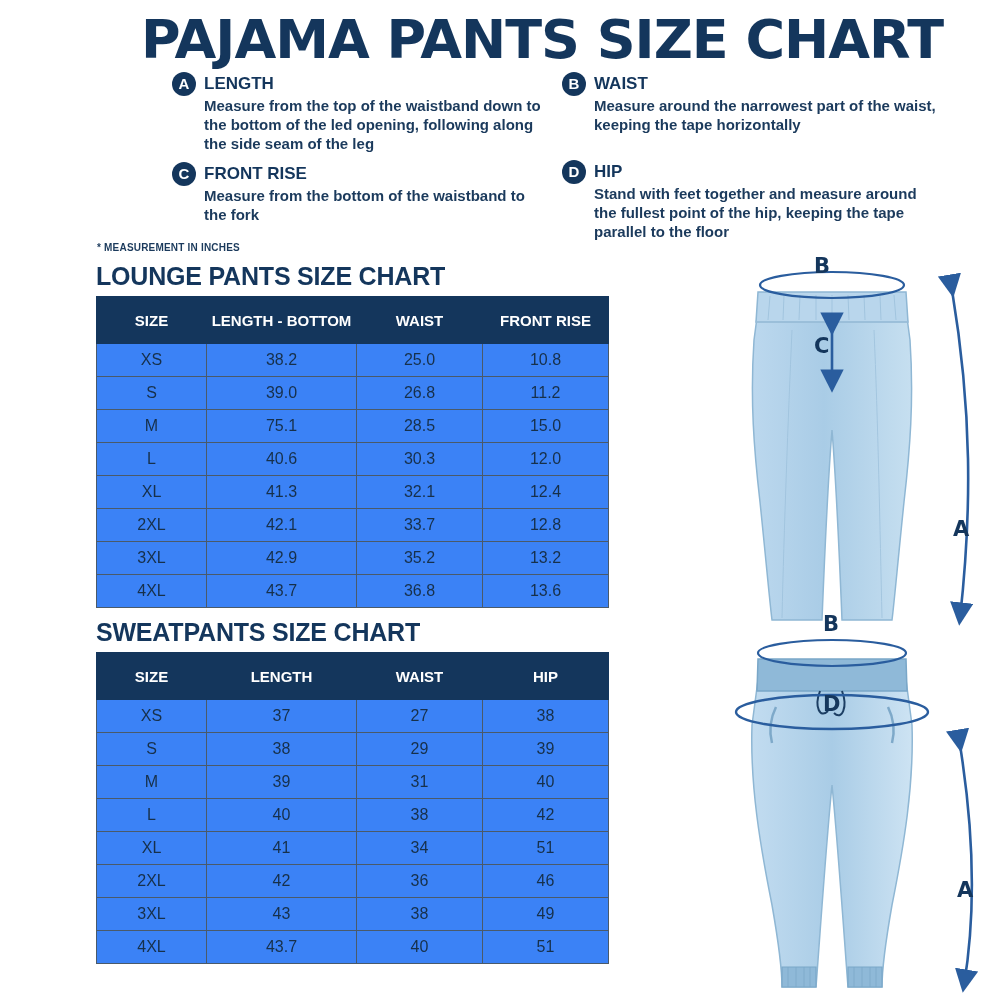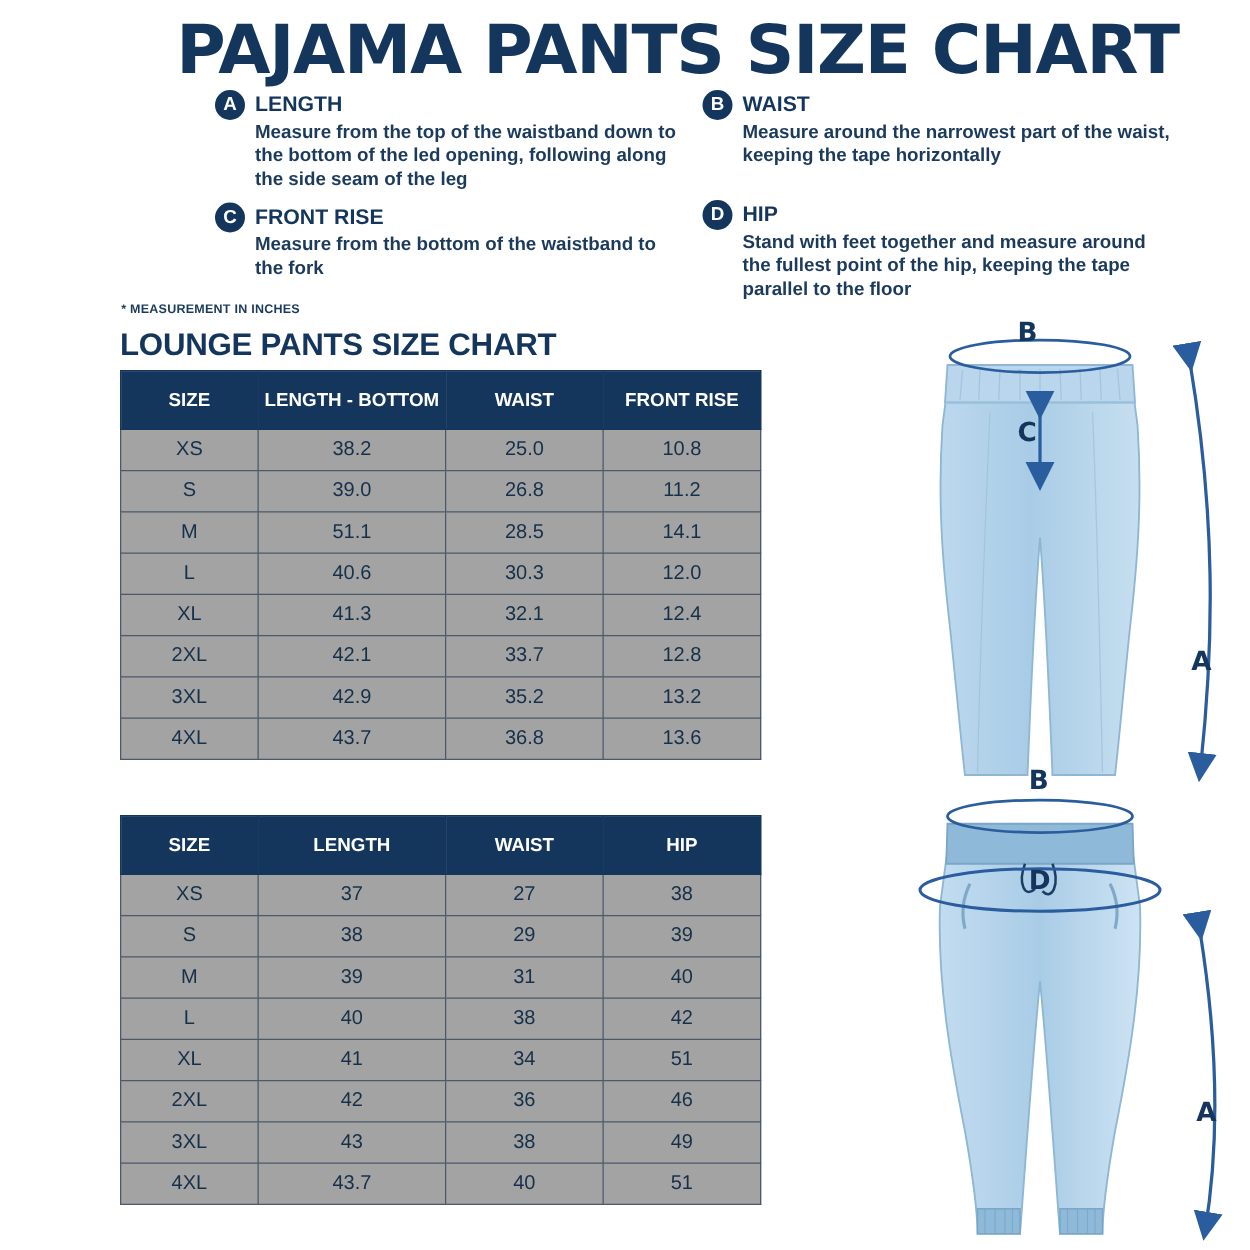--- a/index.html
+++ b/index.html
@@ -105,21 +105,21 @@
     color: #14365c;
     letter-spacing: -0.2px;
   }
   .sh-1 { left: 54px; top: 262px; }
   .sh-2 { left: 54px; top: 618px; }
 
   
   table.size-table {
     position: absolute;
     border-collapse: collapse;
-    background: #a3a3a3;
+    background: #3b82f6;
     table-layout: fixed;
   }
   table.size-table th,
   table.size-table td {
     border: 1px solid #4a5a6a;
     text-align: center;
     font-size: 16px;
     color: #17304a;
     padding: 0;
     height: 32px;
@@ -223,23 +223,23 @@
         <td>10.8</td>
       </tr>
       <tr>
         <td>S</td>
         <td>39.0</td>
         <td>26.8</td>
         <td>11.2</td>
       </tr>
       <tr>
         <td>M</td>
-        <td>51.1</td>
+        <td>75.1</td>
         <td>28.5</td>
-        <td>14.1</td>
+        <td>15.0</td>
       </tr>
       <tr>
         <td>L</td>
         <td>40.6</td>
         <td>30.3</td>
         <td>12.0</td>
       </tr>
       <tr>
         <td>XL</td>
         <td>41.3</td>
@@ -260,20 +260,21 @@
       </tr>
       <tr>
         <td>4XL</td>
         <td>43.7</td>
         <td>36.8</td>
         <td>13.6</td>
       </tr>
     </tbody>
   </table>
 
+  <div class="section-heading sh-2">SWEATPANTS SIZE CHART</div>
 
   <table class="size-table t2">
     <colgroup>
       <col class="col-size">
         <col class="col-b">
         <col class="col-c">
         <col class="col-d">
     </colgroup>
     <thead>
       <tr>

